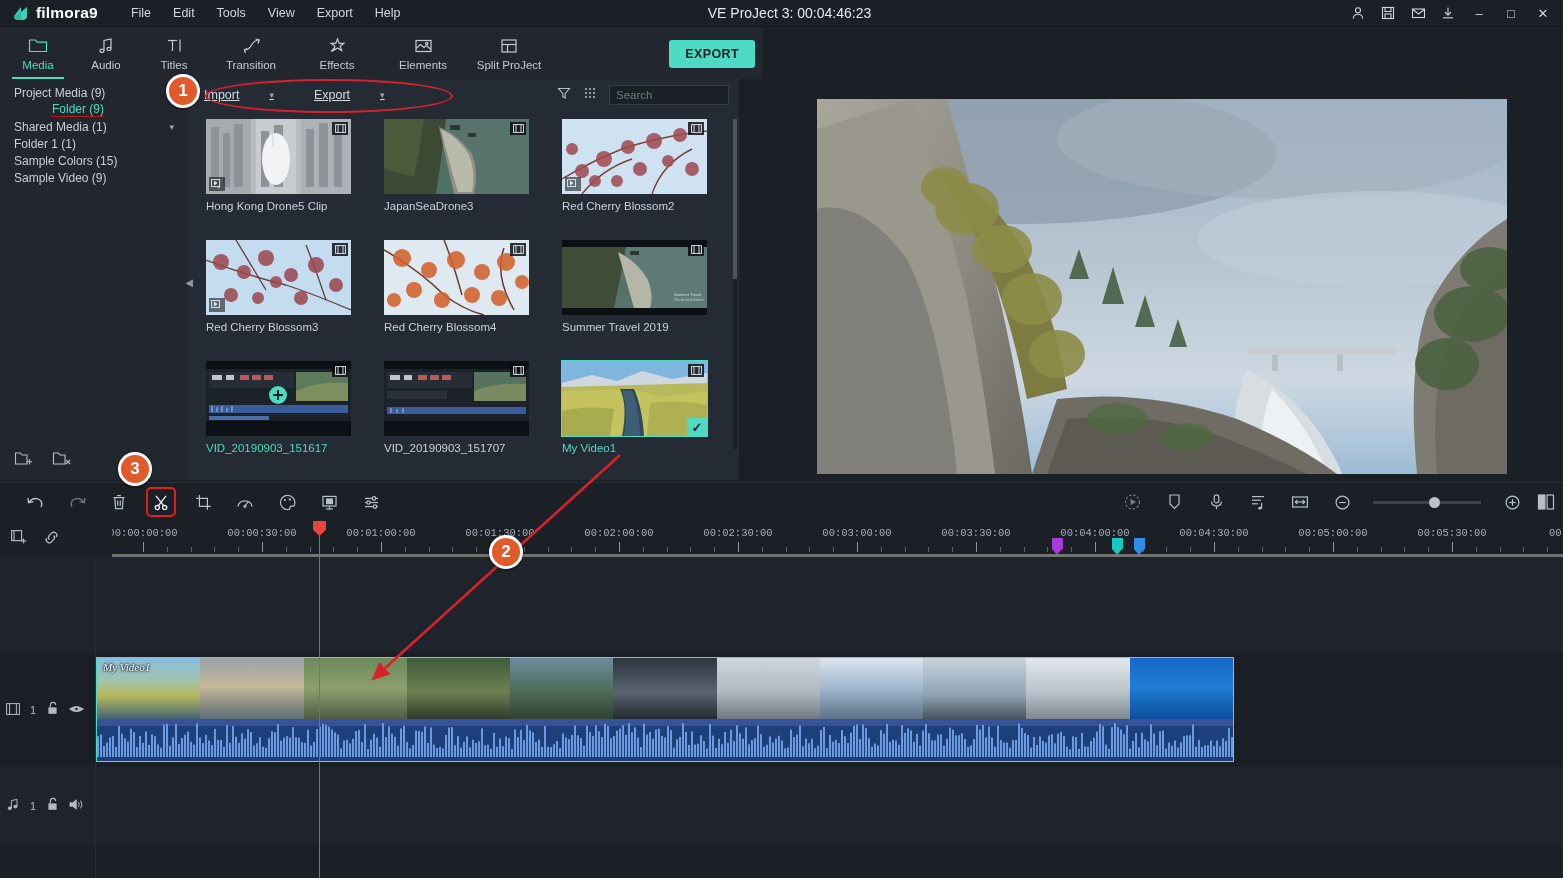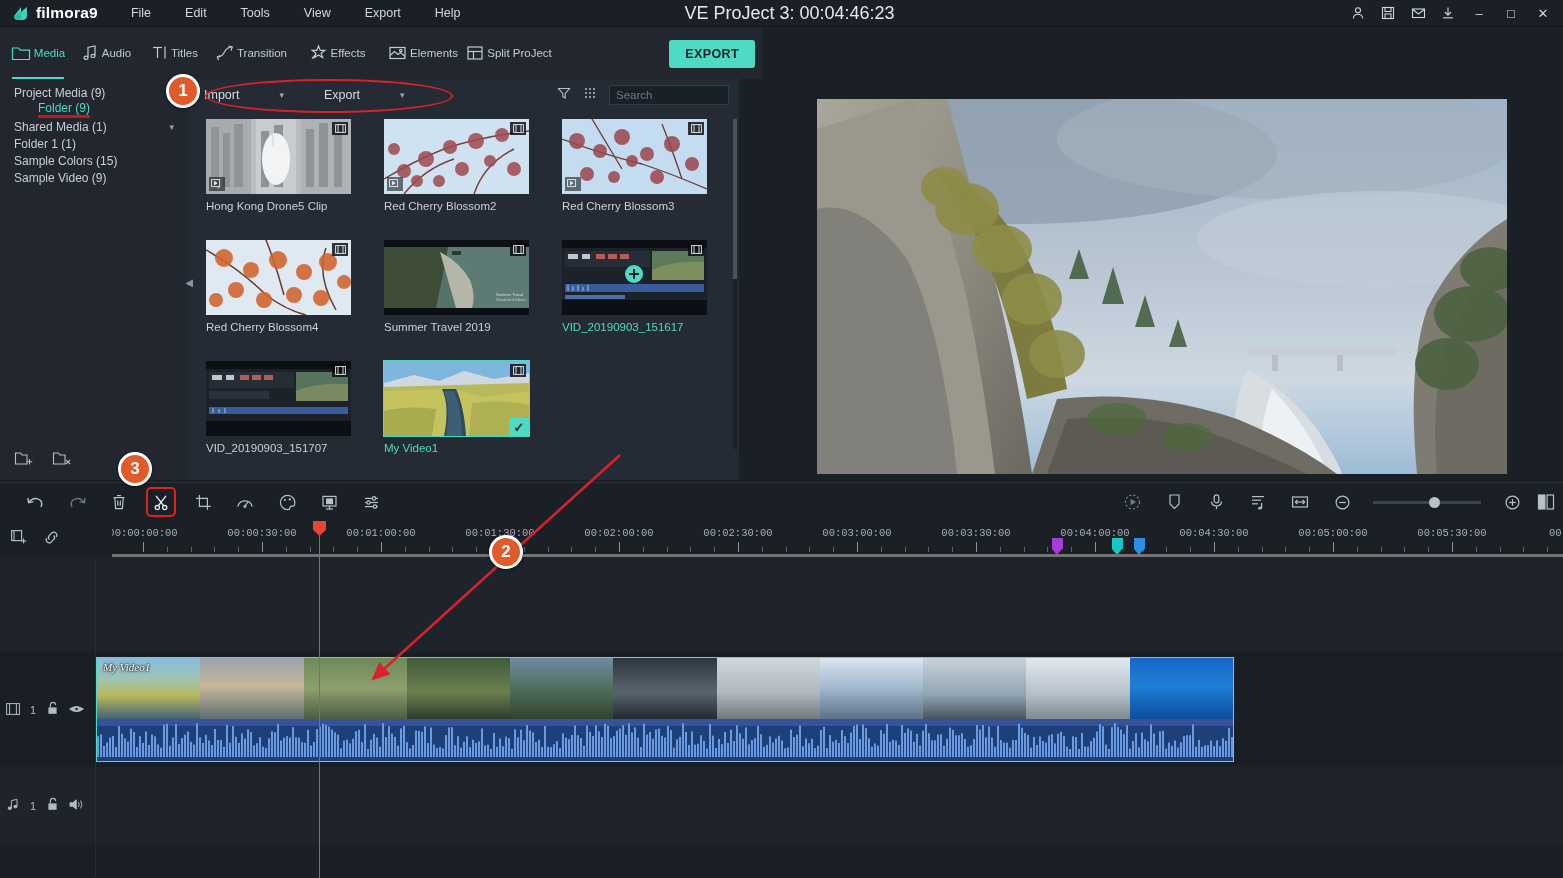--- a/index.html
+++ b/index.html
@@ -15,47 +15,47 @@
 
   
   .titlebar {
     position: absolute; left: 0; top: 0; width: 1563px; height: 27px;
     background: #1b2027; display: flex; align-items: center;
     border-bottom: 1px solid #11151a;
   }
   .logo-wrap { display: flex; align-items: center; padding-left: 12px; gap: 7px; }
   .logo-mark { width: 17px; height: 17px; position: relative; }
   .logo-text { font-size: 15.5px; font-weight: bold; color: #ffffff; letter-spacing: .2px; }
-  .menus { display: flex; align-items: flex-end; margin-left: 22px; gap: 12px; }
+  .menus { display: flex; align-items: flex-end; margin-left: 22px; gap: 0px; }
   .menu-item {
     font-size: 12.5px; color: #d2d8e0; padding: 4px 11px; cursor: default;
   }
   .title-center {
     position: absolute; left: 16px; right: 0; text-align: center;
-    font-size: 18px; color: #e4e9ef; pointer-events: none;
+    font-size: 14px; color: #e4e9ef; pointer-events: none;
   }
   .title-right {
     margin-left: auto; display: flex; align-items: center; gap: 0px; padding-right: 4px;
   }
   .tb-icon {
     width: 30px; height: 27px; display: flex; align-items: center; justify-content: center;
     cursor: default;
   }
   .win-btn {
     width: 32px; height: 27px; display: flex; align-items: center; justify-content: center;
     font-size: 13px; color: #cfd6df; cursor: default;
   }
 
   
   .tabbar {
     position: absolute; left: 0; top: 27px; width: 763px; height: 52px;
     background: #22272f; display: flex; align-items: center; padding-left: 4px;
   }
   .tab {
-    width: 68px; height: 52px; display: flex; 
+    width: 68px; height: 52px; display: flex; flex-direction: column;
     align-items: center; justify-content: center; gap: 3px; cursor: default;
     position: relative;
   }
   .tab.wide { width: 86px; }
   .tab-label { font-size: 11.5px; color: #c3cad4; white-space: nowrap; }
   .tab.active .tab-label { color: #4ddbc4; }
   .tab.active::after {
     content: ''; position: absolute; left: 8px; right: 8px; bottom: 0;
     height: 2px; background: #4ddbc4;
   }
@@ -78,42 +78,42 @@
     position: absolute; left: 0; top: 79px; width: 188px; height: 400px;
     background: #22272f; padding-top: 5px;
   }
   .tree-item {
     display: flex; align-items: center; height: 17px; font-size: 12px;
     color: #c8cfd8; padding-left: 14px; cursor: default; position: relative;
   }
   .tree-item.indent { padding-left: 38px; }
   .tree-item.indent2 { }
   .tree-item.active { color: #4ddbc4; }
-  .tree-item.active .tree-label { border-bottom: 3px solid #b91c1c; }
+  .tree-item.active .tree-label { border-bottom: 1px solid #b91c1c; margin-left: 14px; }
   .tree-chevron {
     position: absolute; right: 14px; font-size: 9px; color: #9aa4b0;
   }
   .sidebar-bottom {
     position: absolute; left: 0; top: 440px; width: 188px; height: 40px;
     display: flex; align-items: center; gap: 18px; padding-left: 14px;
     background: #22272f;
   }
 
   
   .media-panel {
     position: absolute; left: 188px; top: 79px; width: 551px; height: 401px;
     background: #252b34;
   }
   .media-toolbar {
     height: 32px; display: flex; align-items: center; position: relative;
     background: #252b34; padding: 0 10px;
   }
   .dd {
-    display: flex; align-items: center; gap: 40px; font-size: 12.5px;
-    color: #d4dae2; cursor: default; padding: 4px 6px;
+    display: flex; align-items: center; gap: 30px; font-size: 12.5px;
+    color: #d4dae2; cursor: default; padding: 4px 6px; text-decoration: underline;
   }
   .dd .caret { font-size: 9px; color: #9aa4b0; }
   .mt-right { margin-left: auto; display: flex; align-items: center; gap: 12px; }
   .search-box {
     width: 120px; height: 20px; background: #1b2027; border: 1px solid #333b47;
     display: flex; align-items: center; padding: 0 6px; gap: 4px;
   }
   .search-box input {
     flex: 1; background: transparent; border: none; outline: none;
     font-size: 11.5px; color: #c7ced8; font-family: "Liberation Sans", sans-serif;
@@ -532,20 +532,42 @@
             <svg width="12" height="11" viewBox="0 0 12 11" fill="none" stroke="#e8edf3" stroke-width="0.9">
               <rect x="0.6" y="0.6" width="8" height="7"></rect>
                 <path d="M3.4 2.4 L6 4.1 L3.4 5.8 Z" fill="#e8edf3"></path>
               <text x="6.6" y="10.2" font-size="4" fill="#e8edf3" stroke="none">P</text>
             </svg>
           </span>
         </div>
         <div class="media-name">Hong Kong Drone5 Clip</div>
       </div>
 
+      <div class="media-cell">
+        <div class="thumb">
+          <svg width="145" height="75" viewBox="0 0 145 75" preserveAspectRatio="none">
+            <rect width="145" height="75" fill="#4e6f63"></rect>
+            <path d="M60 0 L145 0 L145 75 L75 75 Q62 40 60 0 Z" fill="#57736b"></path>
+            <path d="M0 0 L62 0 Q58 38 52 75 L0 75 Z" fill="#3d4a33"></path>
+            <path d="M0 0 L40 0 Q36 30 30 58 L0 50 Z" fill="#4a5a3a"></path>
+            <path d="M55 8 Q75 16 88 35 Q95 52 90 75 L70 75 Q62 40 55 8 Z" fill="#8f8f83"></path>
+            <path d="M57 10 Q74 18 85 36 Q92 52 88 73 L74 73 Q64 40 57 10 Z" fill="#b9b9ac"></path>
+            <rect x="66" y="6" width="10" height="5" fill="#2b3a30"></rect>
+            <rect x="84" y="14" width="8" height="4" fill="#2b3a30"></rect>
+          </svg>
+          <span class="badge-film">
+            <svg width="11" height="9" viewBox="0 0 11 9" fill="none" stroke="#e8edf3" stroke-width="0.9">
+              <rect x="0.6" y="0.6" width="9.8" height="7.8"></rect>
+                <path d="M3 0.6 L3 8.4"></path>
+                <path d="M8 0.6 L8 8.4"></path>
+            </svg>
+          </span>
+        </div>
+        <div class="media-name">JapanSeaDrone3</div>
+      </div>
 
       <div class="media-cell">
         <div class="thumb">
           <svg width="145" height="75" viewBox="0 0 145 75" preserveAspectRatio="none">
             <rect width="145" height="75" fill="#cfe2f2"></rect>
             <g stroke="#7b4038" stroke-width="1.4" fill="none">
               <path d="M0 60 Q30 42 60 30 Q95 18 145 12"></path>
                 <path d="M20 75 Q40 50 70 40"></path>
                 <path d="M90 75 Q100 45 130 30"></path>
             </g>

